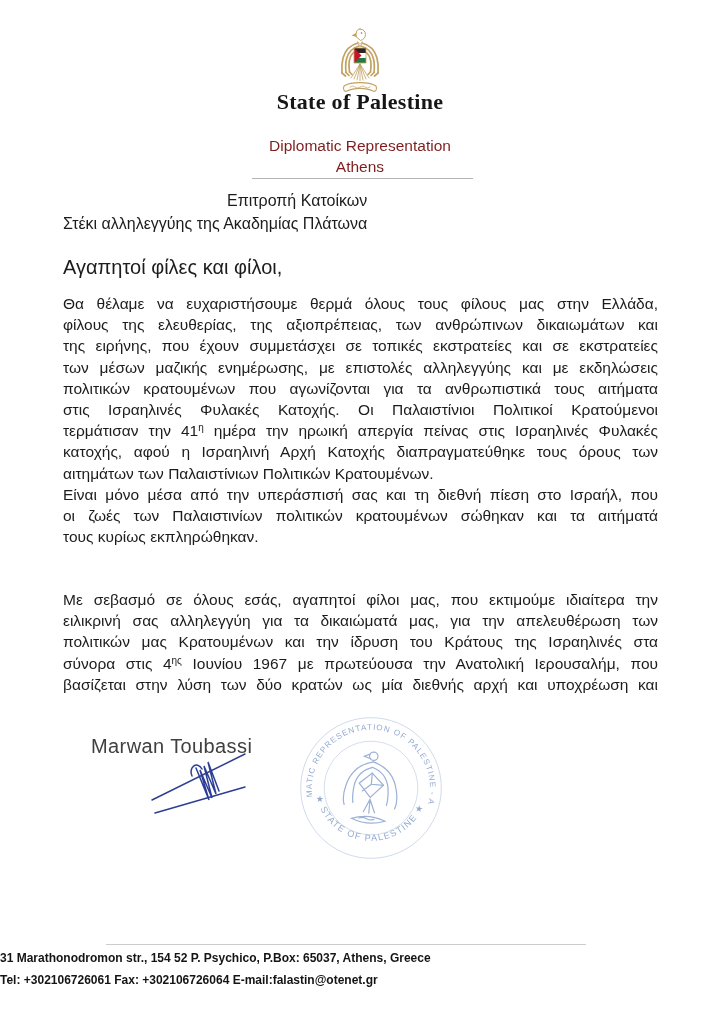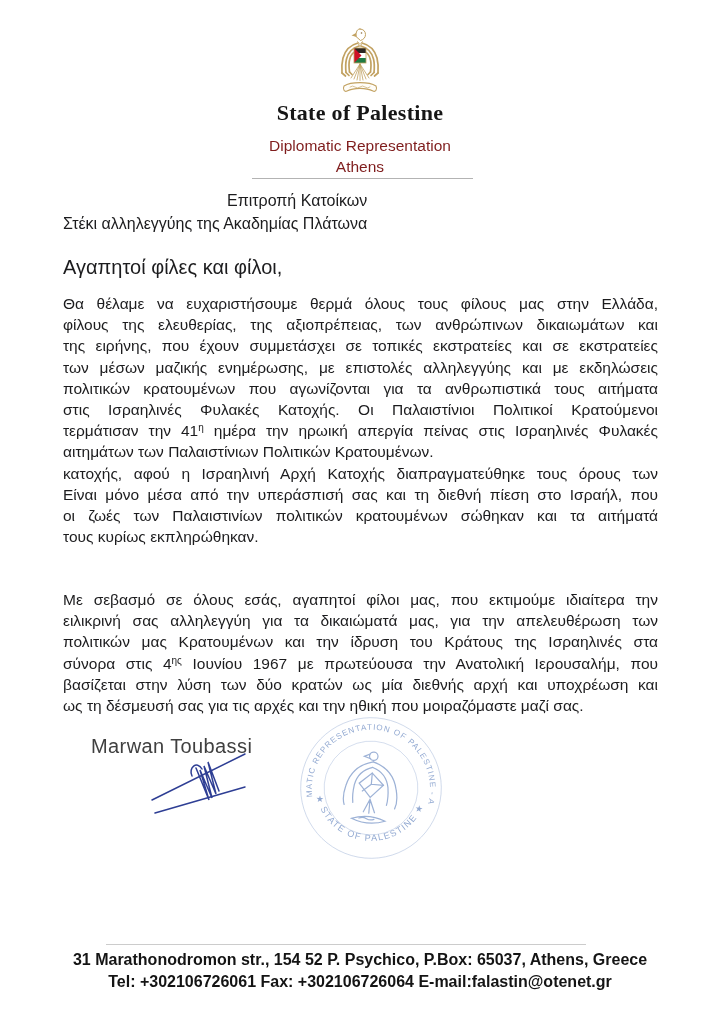--- a/index.html
+++ b/index.html
@@ -4,21 +4,21 @@
 <style>
   html,body { margin:0; padding:0; background:#e8e8e8; }
   .page {
     position:relative; width:720px; height:1018px; margin:0 auto;
     background:#ffffff; overflow:hidden;
     font-family:"Liberation Sans", sans-serif; color:#1c1c1e;
   }
   
   .emblem { position:absolute; top:26px; left:335px; }
   .hdr-title {
-    position:absolute; top:100px; left:0; width:720px; text-align:center;
+    position:absolute; top:89px; left:0; width:720px; text-align:center;
     font-family:"Liberation Serif", serif; font-weight:700; font-size:22px;
     letter-spacing:0.3px; color:#161616;
   }
   .hdr-sub {
     position:absolute; left:0; width:720px; text-align:center;
     font-size:15.5px; color:#7f1d1d;
   }
   .hdr-sub.rep  { top:137px; }
   .hdr-sub.city { top:158px; }
   .hdr-rule { position:absolute; top:178px; left:252px; width:221px; height:0; border-top:1px solid #b3b3b3; }
@@ -39,22 +39,22 @@
   }
   .sig-role {
     position:absolute; left:80px; top:788px;
     font-family:"Liberation Serif", serif; font-size:19px; color:#2b2b2b;
   }
   .sig-ink { position:absolute; left:112px; top:746px; }
   .stamp { position:absolute; left:296px; top:713px; opacity:0.82; }
   
   .ftr-rule { position:absolute; top:944px; left:106px; width:480px; height:0; border-top:1.5px solid #cccccc; }
   .ftr-text {
-    position:absolute; left:0; width:720px; text-align:center;
-    font-weight:700; font-size:16px; color:#141414;
+    position:absolute; left:0; width:720px; 
+    font-weight:700; font-size:12px; color:#141414;
   }
   .ftr-text.l1 { top:951px; }
   .ftr-text.l2 { top:973px; }
 </style>
 </head>
 <body>
 
 <div class="page">
 
   <svg class="emblem" width="50" height="76" viewBox="0 0 100 152">
@@ -113,34 +113,33 @@
   <div class="salutation">Αγαπητοί φίλες και φίλοι,</div>
 
   <div class="para para1">
     <div class="bl">Θα θέλαμε να ευχαριστήσουμε θερμά όλους τους φίλους μας στην Ελλάδα,</div>
     <div class="bl">φίλους της ελευθερίας, της αξιοπρέπειας, των ανθρώπινων δικαιωμάτων και</div>
     <div class="bl">της ειρήνης, που έχουν συμμετάσχει σε τοπικές εκστρατείες και σε εκστρατείες</div>
     <div class="bl">των μέσων μαζικής ενημέρωσης,  με επιστολές αλληλεγγύης και με εκδηλώσεις</div>
     <div class="bl">πολιτικών κρατουμένων που αγωνίζονται για τα ανθρωπιστικά τους  αιτήματα</div>
     <div class="bl">στις Ισραηλινές Φυλακές Κατοχής. Οι Παλαιστίνιοι Πολιτικοί Κρατούμενοι</div>
     <div class="bl"><span>τερμάτισαν την 41</span><sup>η</sup><span> ημέρα την ηρωική απεργία πείνας στις Ισραηλινές Φυλακές</span></div>
+    <div class="bl">κατοχής, αφού η Ισραηλινή Αρχή Κατοχής διαπραγματεύθηκε τους όρους των</div>
     <div class="bl last">αιτημάτων των Παλαιστίνιων Πολιτικών Κρατουμένων.</div>
-    <div class="bl">κατοχής, αφού η Ισραηλινή Αρχή Κατοχής διαπραγματεύθηκε τους όρους των</div>
     <div class="bl">Είναι μόνο μέσα από την υπεράσπισή σας και τη διεθνή πίεση στο Ισραήλ, που</div>
     <div class="bl">οι ζωές των Παλαιστινίων πολιτικών κρατουμένων σώθηκαν και τα αιτήματά</div>
     <div class="bl last">τους  κυρίως εκπληρώθηκαν.</div>
   </div>
 
   <div class="para para2">
     <div class="bl">Με σεβασμό σε όλους εσάς, αγαπητοί φίλοι μας, που εκτιμούμε ιδιαίτερα την</div>
     <div class="bl">ειλικρινή σας αλληλεγγύη για τα δικαιώματά μας, για την απελευθέρωση των</div>
     <div class="bl">πολιτικών  μας Κρατουμένων και την ίδρυση του Κράτους της Ισραηλινές στα</div>
     <div class="bl"><span>σύνορα στις 4</span><sup>ης</sup><span>  Ιουνίου 1967 με πρωτεύουσα την Ανατολική Ιερουσαλήμ, που</span></div>
     <div class="bl">βασίζεται στην λύση των δύο κρατών ως μία διεθνής αρχή και υποχρέωση και</div>
-    <div class="bl last">ως τη δέσμευσή σας για τις αρχές και την ηθική που μοιραζόμαστε μαζί σας.</div>
   </div>
 
   <div class="sig-name">Marwan Toubassi</div>
 
   <svg class="sig-ink" width="195" height="72" viewBox="0 0 195 72">
     <g fill="none" stroke="#2e3e94" stroke-width="1.5" stroke-linecap="round">
       <path d="M133,8 L40,54"></path>
       <path d="M43,67 L133,41"></path>
       <path d="M84,22 L97,54 L88,24 L100,52 L92,20 L104,48 L96,16 L107,45"></path>
       <path d="M80,30 C76,22 85,14 90,23"></path>

